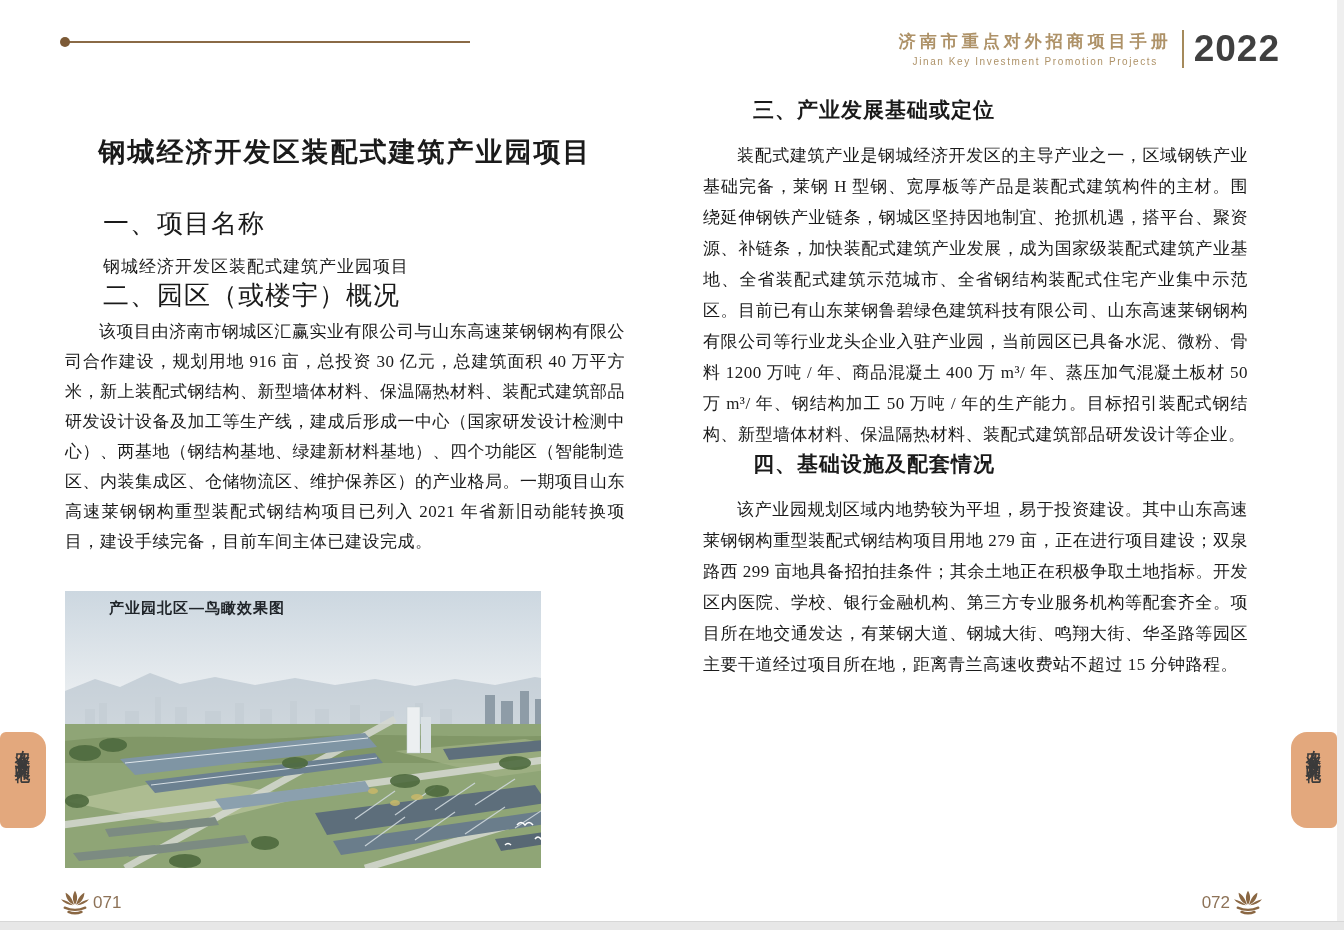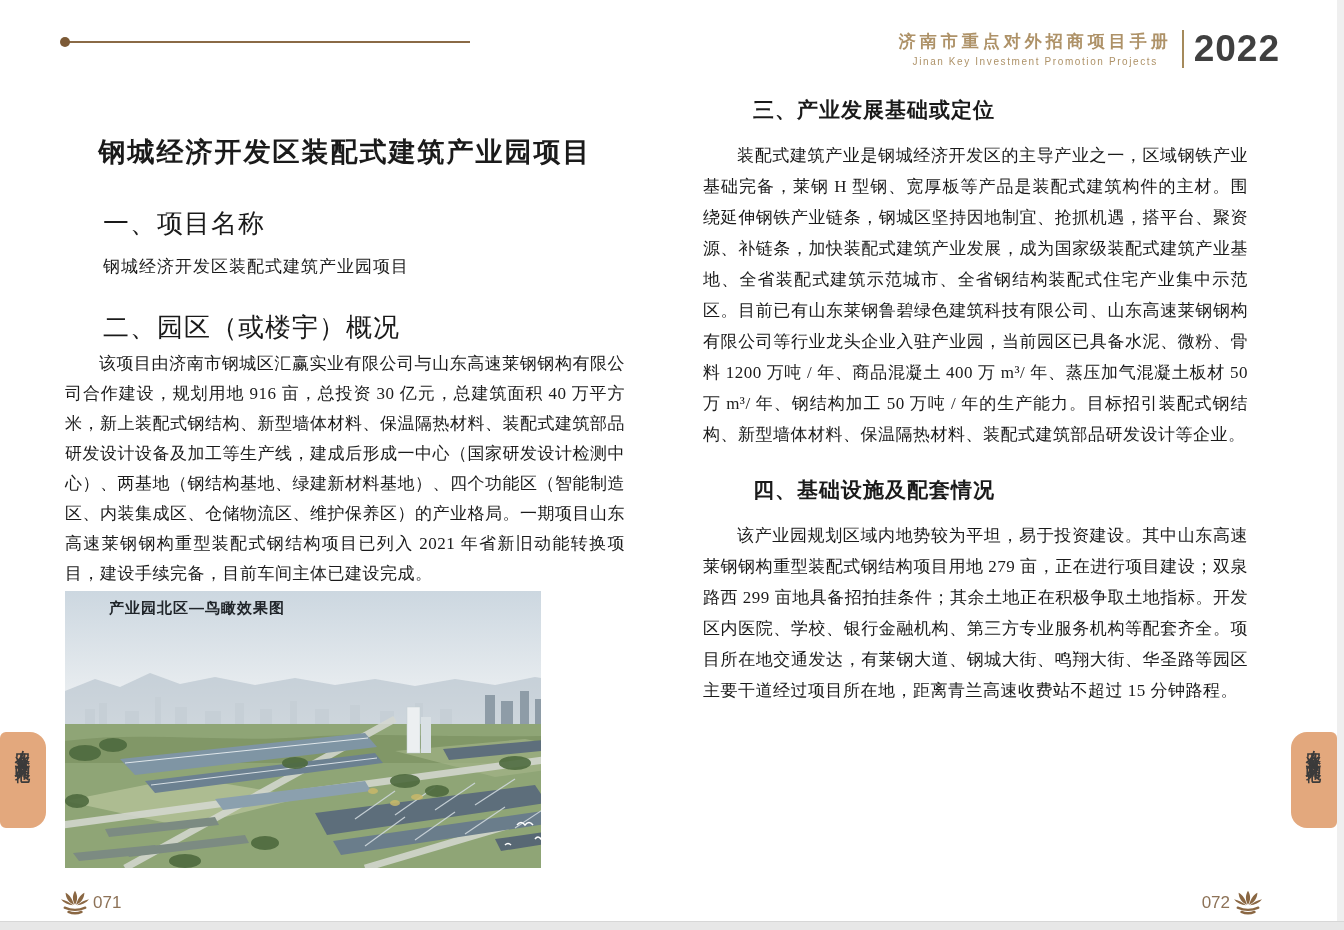--- a/index.html
+++ b/index.html
@@ -22,28 +22,28 @@
   
   .top-rule{position:absolute;left:62px;top:41px;width:408px;height:2px;background:#8a6a46;}
   .top-rule-dot{position:absolute;left:-2px;top:-4px;width:10px;height:10px;border-radius:50%;background:#7c5a36;}
 
   
   .left-col{position:absolute;left:65px;top:120px;width:560px;}
   .page-title{margin:14px 0 0;text-align:center;font-size:27px;font-weight:bold;letter-spacing:2px;}
   .sec-heading{font-size:26px;font-weight:normal;letter-spacing:1px;padding-left:38px;}
   .lh1{margin-top:36px;}
   .l-body1{margin-top:14px;font-size:17px;letter-spacing:1px;padding-left:38px;}
-  .lh2{margin-top:32px;}
+  .lh2{}
   .l-body2{margin-top:4px;font-size:17px;line-height:30px;letter-spacing:0.5px;text-align:justify;text-indent:2em;}
 
   
   .right-col{position:absolute;left:703px;top:96px;width:545px;}
   .r-heading{font-size:21px;font-weight:bold;letter-spacing:1px;padding-left:50px;}
   .r-body{margin-top:16px;font-size:17px;line-height:31px;letter-spacing:0.5px;text-align:justify;text-indent:2em;}
-  .rh2{margin-top:26px;}
+  .rh2{}
 
   
   .park-figure{position:absolute;left:65px;top:591px;width:476px;height:277px;overflow:hidden;}
   .park-figure svg{display:block;}
   .park-caption{position:absolute;left:44px;top:8px;font-size:15px;font-weight:bold;color:#20252a;letter-spacing:1px;font-family:"Liberation Sans","DejaVu Sans",sans-serif;}
 
   
   .side-tab{position:absolute;top:732px;width:46px;height:96px;background:#e3a87d;display:flex;align-items:center;justify-content:center;}
   .side-tab-left{left:0;border-radius:6px 16px 16px 6px;}
   .side-tab-right{right:7px;border-radius:16px 6px 6px 16px;}

